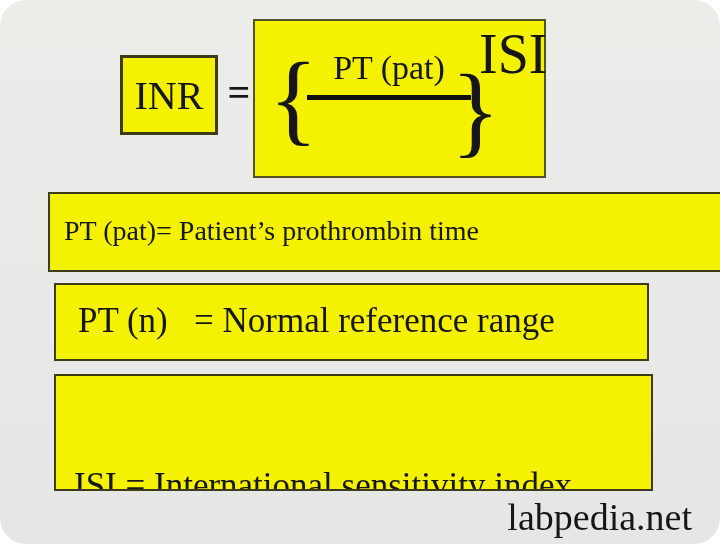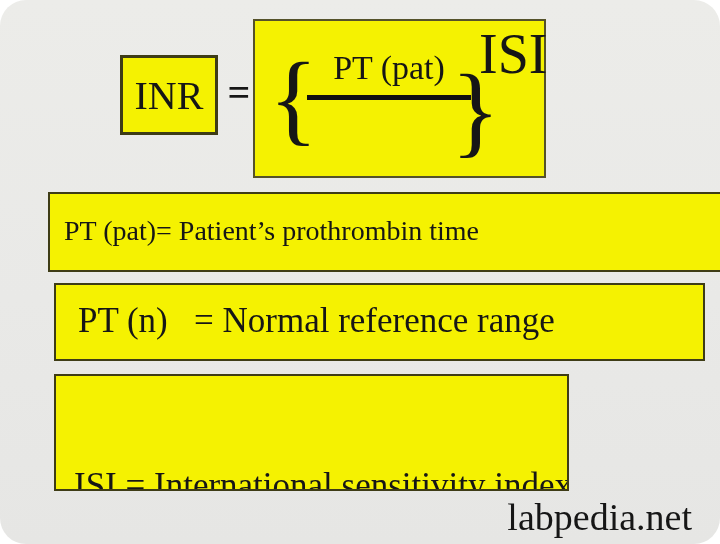--- a/index.html
+++ b/index.html
@@ -30,22 +30,22 @@
   .brace-left  { left:14px;  top:26px; }
   .brace-right { left:196px; top:38px; }
   .frac { position:absolute; left:52px; top:22px; width:164px; text-align:center; }
   .frac .num { font-size:34px; line-height:50px; }
   .frac .bar { height:5px; background:#101010; margin:2px 0; }
   .frac .den { font-size:34px; line-height:50px; }
   .exponent { position:absolute; left:224px; top:10px; font-size:56px; line-height:46px; }
   
   .def { white-space:pre; overflow:hidden; }
   .def-1 { left:48px; top:192px; width:692px; height:80px;  font-size:28px; line-height:74px; padding-left:14px; }
-  .def-2 { left:54px; top:283px; width:651px; height:78px;  font-size:35px; line-height:72px; padding-left:22px; }
-  .def-3 { left:54px; top:374px; width:515px; height:117px; font-size:35px; padding:4px 39px 0 18px; }
+  .def-2 { left:54px; top:283px; width:595px; height:78px;  font-size:35px; line-height:72px; padding-left:22px; }
+  .def-3 { left:54px; top:374px; width:599px; height:117px; font-size:35px; padding:4px 39px 0 18px; }
   .def-3 .l1 { line-height:52px; text-align:left; }
   
   .watermark { position:absolute; right:28px; top:497px; font-size:38px; line-height:40px; }
 </style>
 </head>
 <body>
 
 <div class="stage">
 
   <div class="ybox inr-box">

